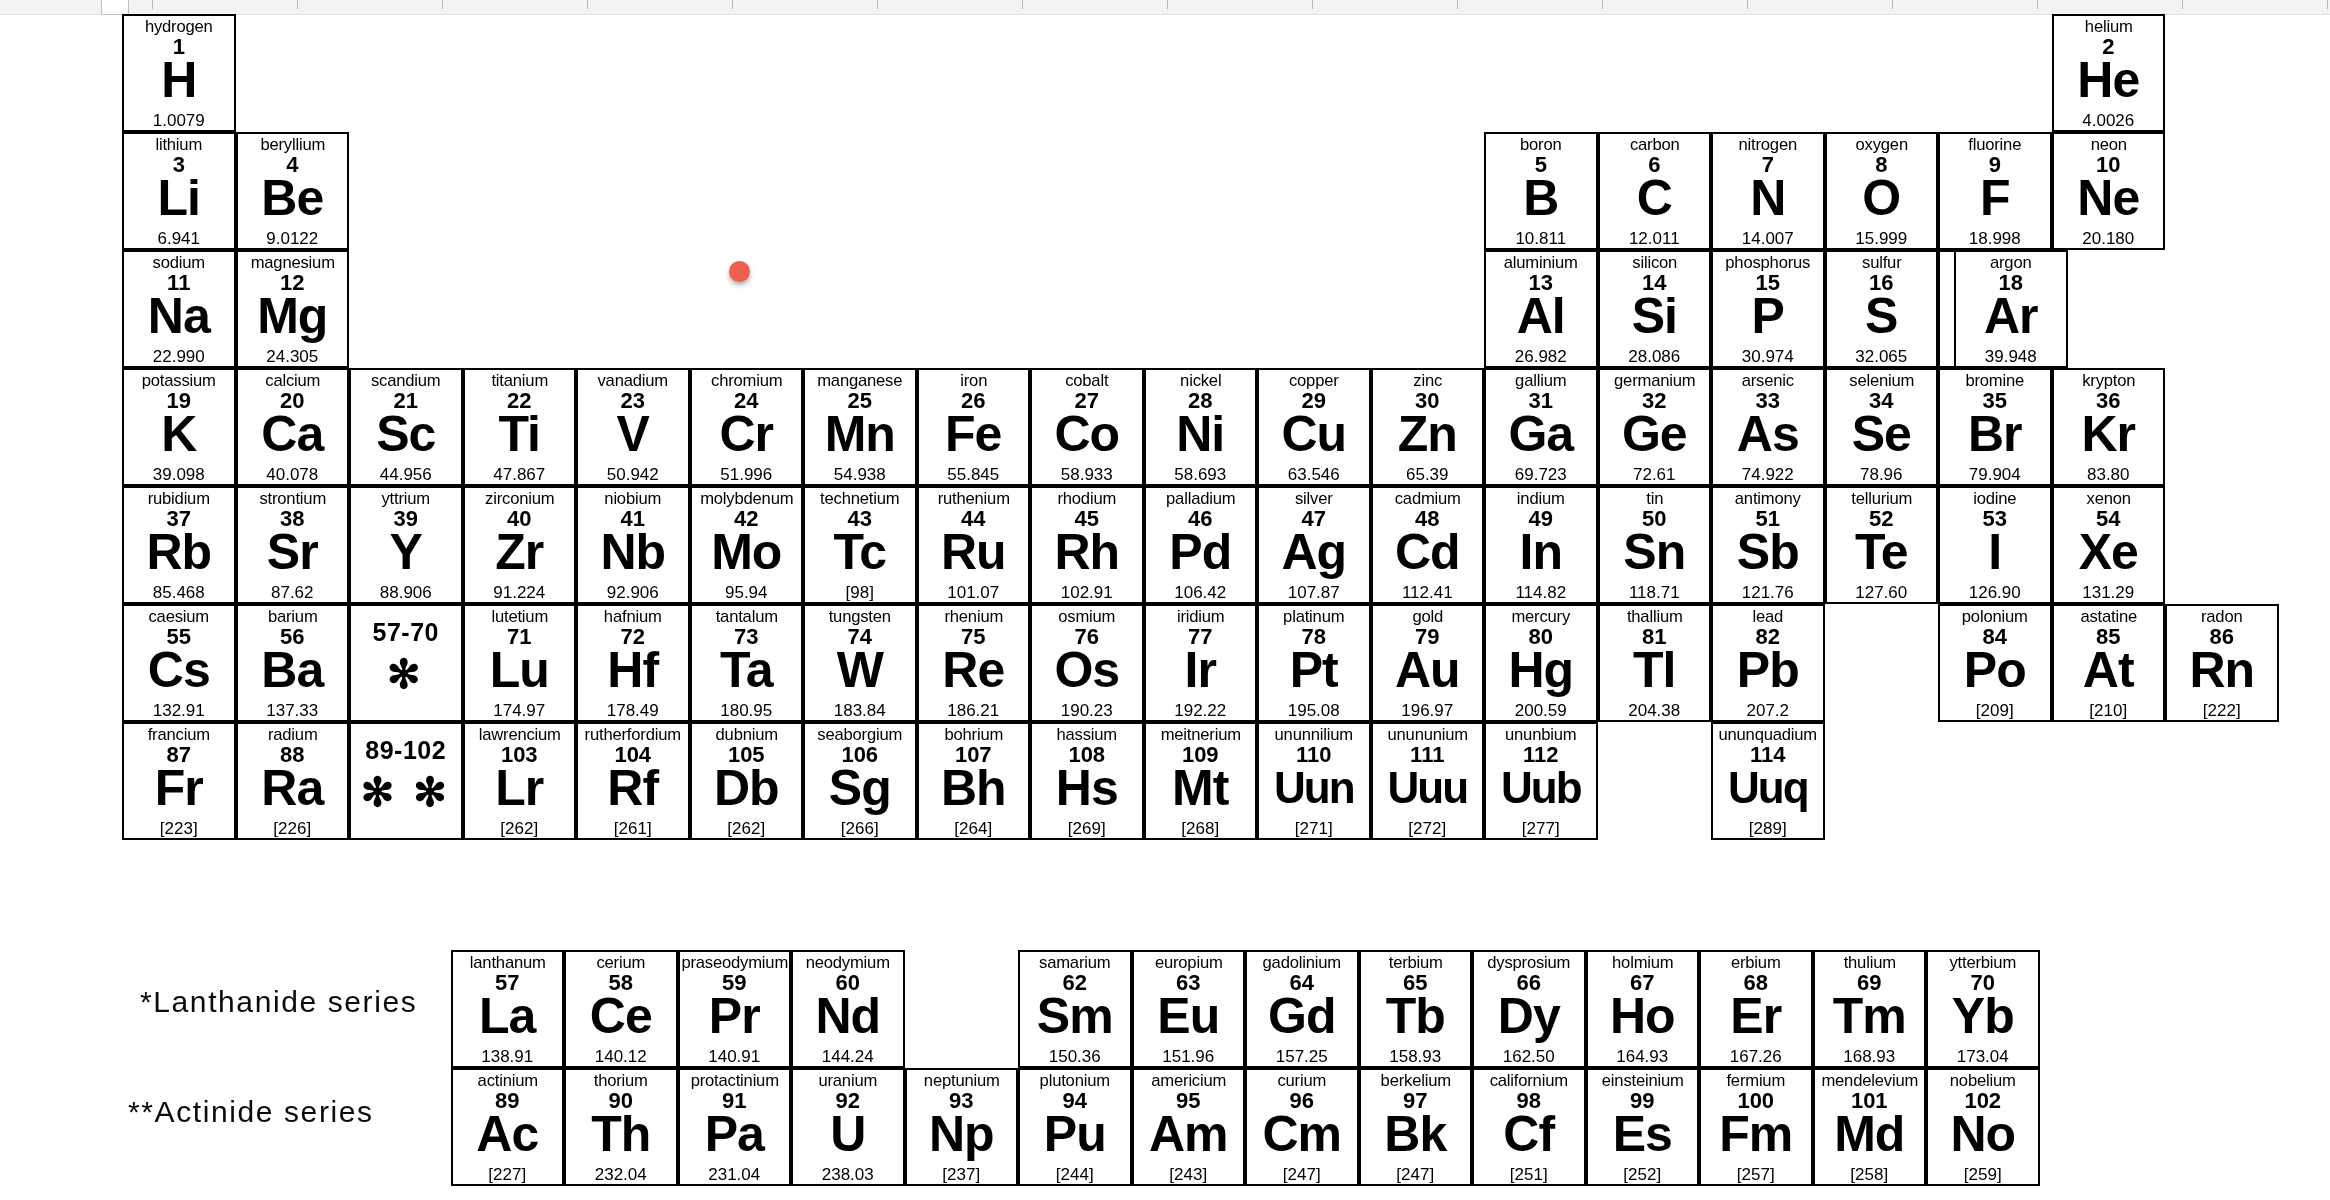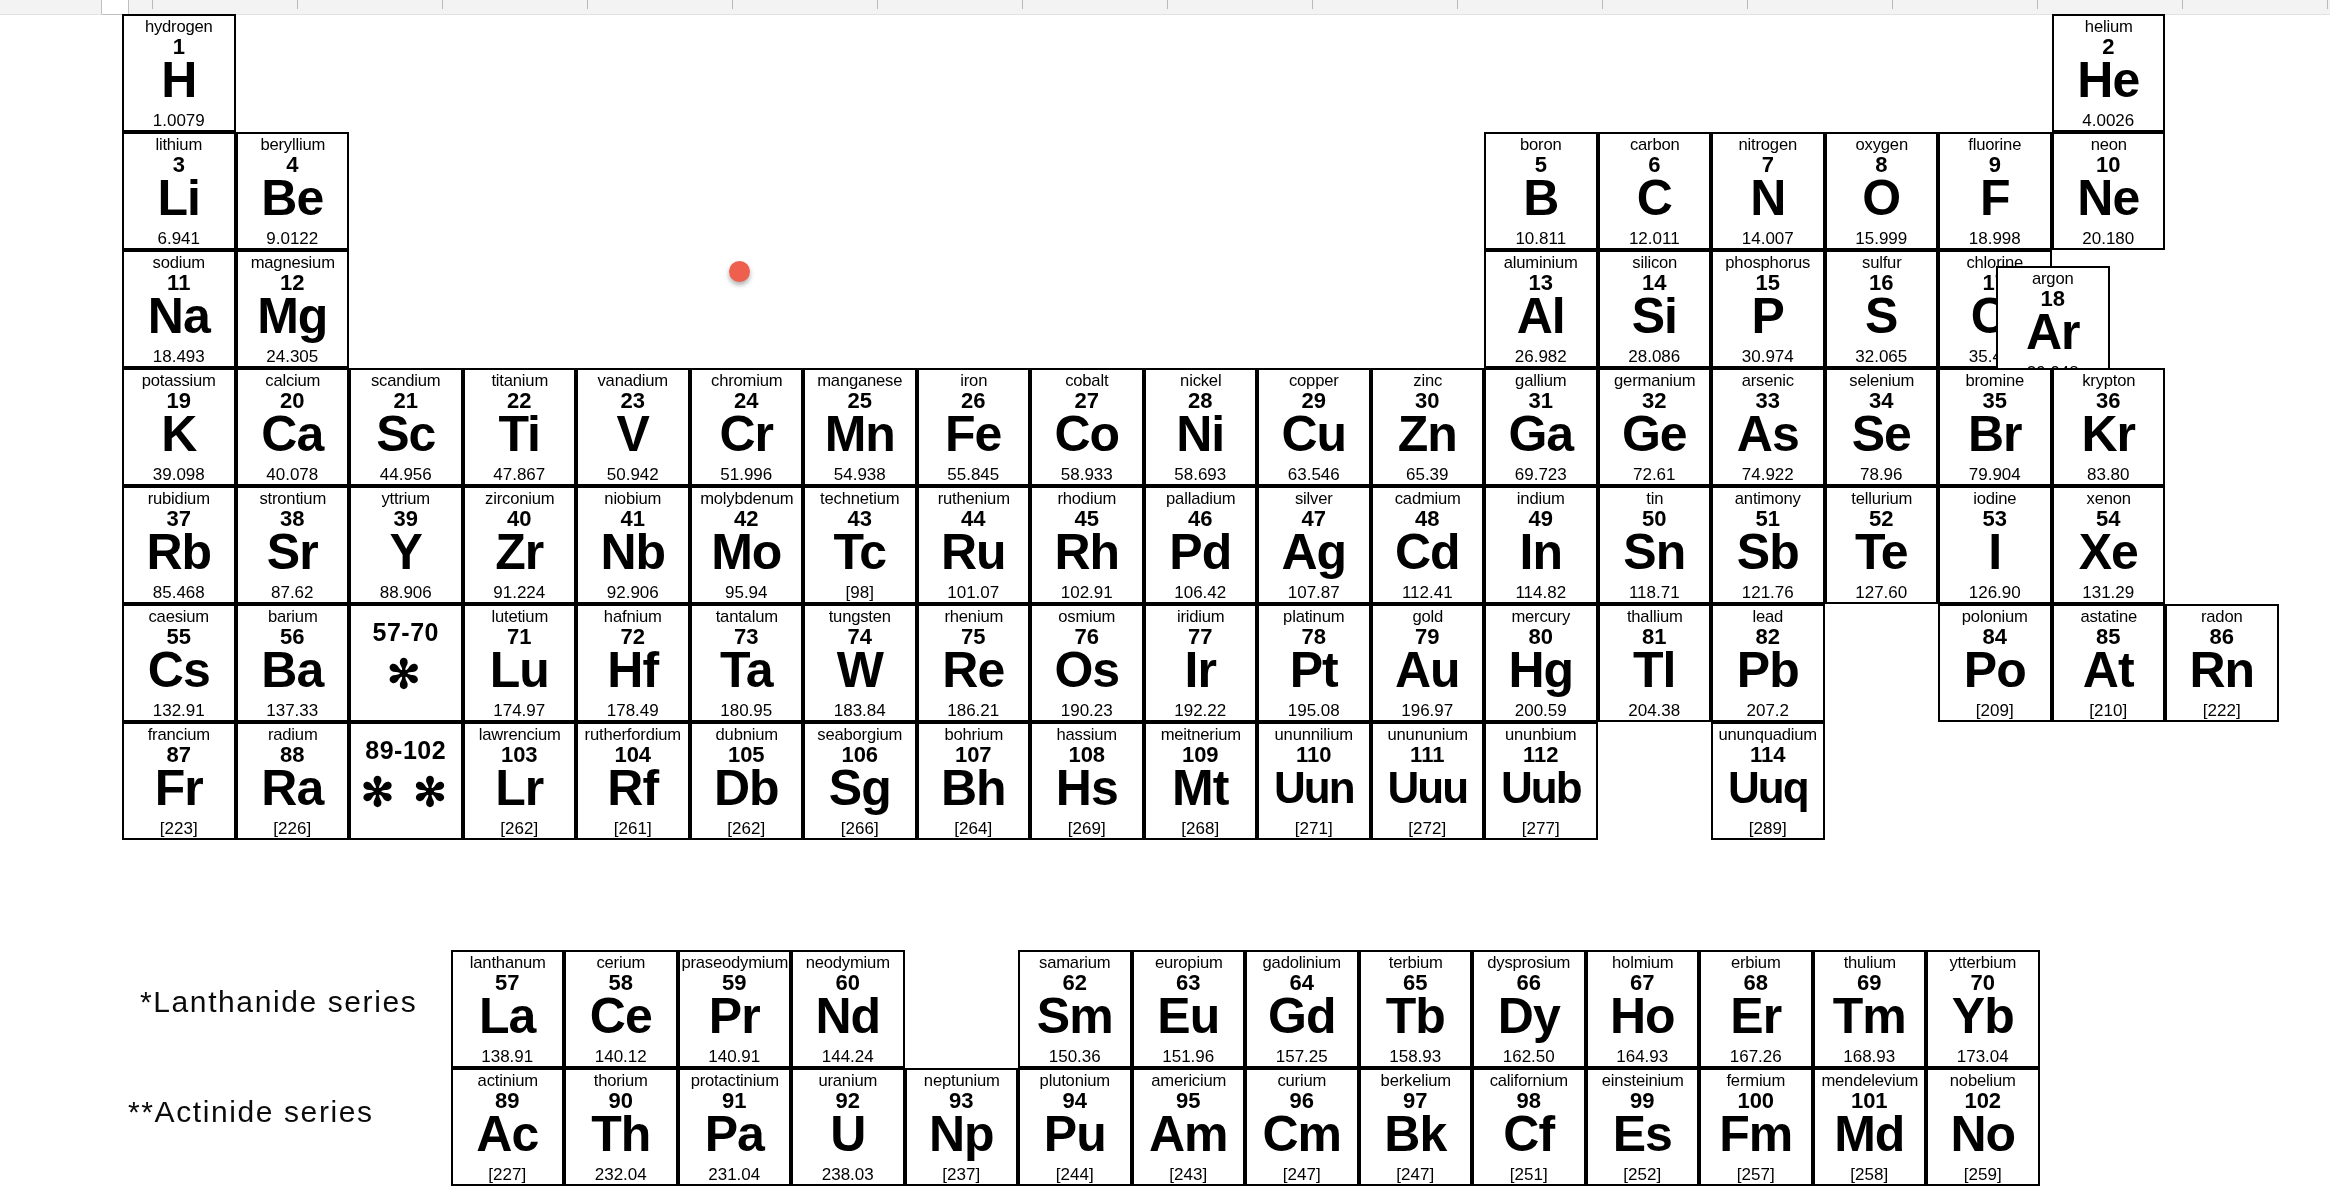--- a/index.html
+++ b/index.html
@@ -160,21 +160,21 @@
     <div class="cell" style="left: 2051.5px; top: 132px; width: 113.5px; height: 118px;">
       <div class="nm" style="transform: scaleX(0.977273);">neon</div>
       <div class="no">10</div>
       <div class="sy">Ne</div>
       <div class="ms">20.180</div>
     </div>
     <div class="cell" style="left: 122px; top: 250px; width: 113.5px; height: 118px;">
       <div class="nm" style="transform: scaleX(0.977273);">sodium</div>
       <div class="no">11</div>
       <div class="sy">Na</div>
-      <div class="ms">18.493</div>
+      <div class="ms">22.990</div>
     </div>
     <div class="cell" style="left: 235.5px; top: 250px; width: 113.5px; height: 118px;">
       <div class="nm" style="transform: scaleX(0.977273);">magnesium</div>
       <div class="no">12</div>
       <div class="sy">Mg</div>
       <div class="ms">24.305</div>
     </div>
     <div class="cell" style="left: 1484px; top: 250px; width: 113.5px; height: 118px;">
       <div class="nm" style="transform: scaleX(0.977273);">aluminium</div>
       <div class="no">13</div>
@@ -198,21 +198,21 @@
       <div class="no">16</div>
       <div class="sy">S</div>
       <div class="ms">32.065</div>
     </div>
     <div class="cell" style="left: 1938px; top: 250px; width: 113.5px; height: 118px;">
       <div class="nm" style="transform: scaleX(0.977273);">chlorine</div>
       <div class="no">17</div>
       <div class="sy">Cl</div>
       <div class="ms">35.453</div>
     </div>
-    <div class="cell" style="left: 1996px; top: 250px; width: 113.5px; height: 118px; margin-top: 16px;">
+    <div class="cell" style="left: 1954px; top: 250px; width: 113.5px; height: 118px;">
       <div class="nm" style="transform: scaleX(0.977273);">argon</div>
       <div class="no">18</div>
       <div class="sy">Ar</div>
       <div class="ms">39.948</div>
     </div>
     <div class="cell" style="left: 122px; top: 368px; width: 113.5px; height: 118px;">
       <div class="nm" style="transform: scaleX(0.977273);">potassium</div>
       <div class="no">19</div>
       <div class="sy">K</div>
       <div class="ms">39.098</div>

